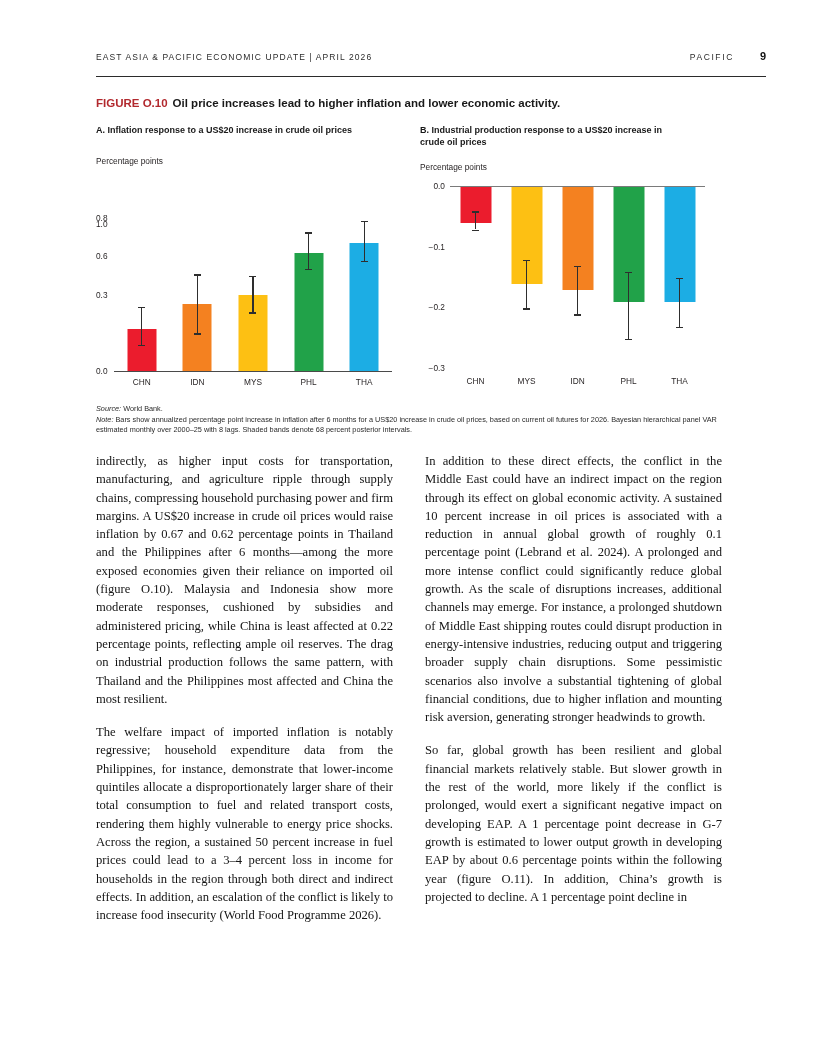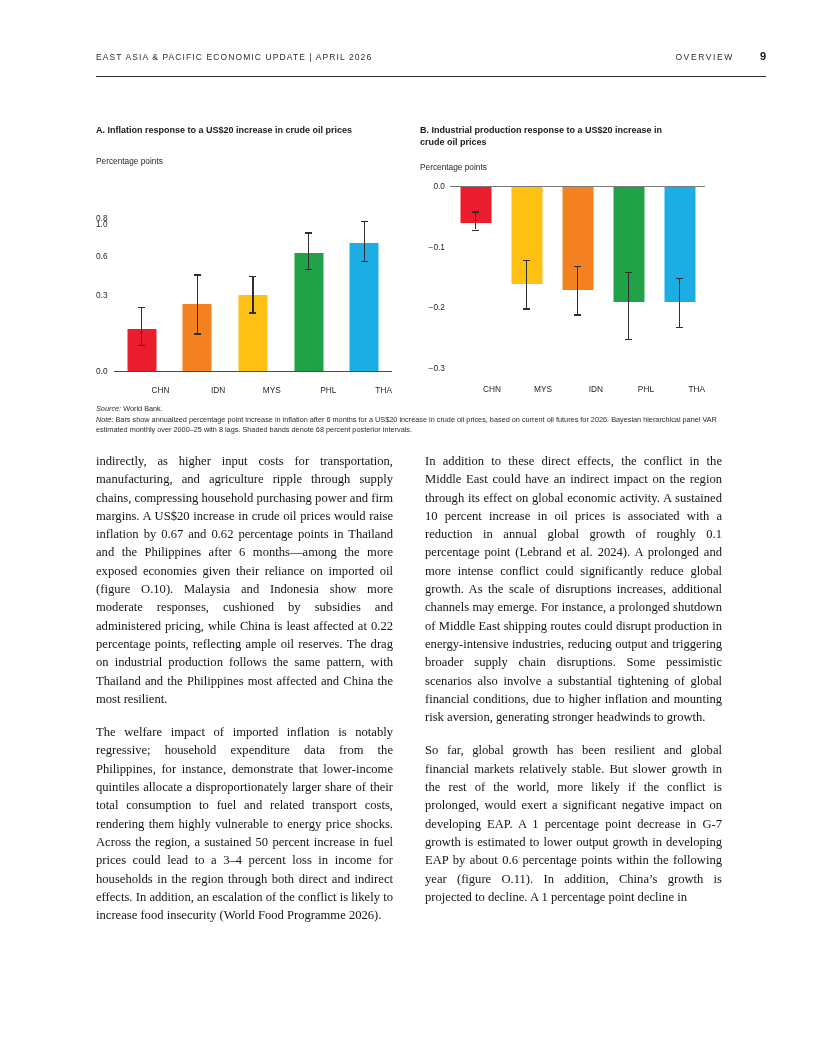--- a/index.html
+++ b/index.html
@@ -41,46 +41,49 @@
   .bars{position:absolute;left:0;top:0;right:0;bottom:0;display:flex;}
   .slot{position:relative;flex:1;}
   .bar{position:absolute;left:50%;transform:translateX(-50%);}
   .plot-a .bar{bottom:0;width:29px;}
   .plot-b .bar{top:0;width:31px;}
   .err-line{position:absolute;left:50%;width:1.3px;margin-left:-0.65px;background:#2e2e2e;z-index:3;}
   .err-cap{position:absolute;left:50%;width:7px;margin-left:-3.5px;height:1.3px;background:#2e2e2e;z-index:3;}
   .xlabels{position:absolute;display:flex;font-size:8.3px;color:#231f20;}
   .chart-a .xlabels{left:18px;top:221px;width:278px;}
   .chart-b .xlabels{left:30px;top:214px;width:255px;}
-  .xlabels span{flex:1;text-align:right;margin-top:8px;}
+  .xlabels span{flex:1;text-align:center;}
   
   .fig-notes{position:absolute;left:96px;top:404px;width:650px;font-size:7.3px;line-height:10px;color:#2b2b2b;}
   .fig-notes .lbl{font-style:italic;}
   .fig-notes .note-line{margin-top:1px;}
   
   .body-cols{
     position:absolute;left:96px;top:452px;width:626px;display:flex;gap:32px;
     font-family:"Liberation Serif",serif;font-size:12.6px;line-height:18.3px;color:#141414;
   }
   .col{width:303px;}
   .col p{margin:0 0 15px 0;text-align:justify;hyphens:auto;-webkit-hyphens:auto;}
 </style>
 </head>
 <body>
 
 <div class="page">
 
   <div class="header">
     <span class="header-left">EAST ASIA &amp; PACIFIC ECONOMIC UPDATE | APRIL 2026</span>
     <span class="header-right">
-      <span class="header-section">OVERVIEW</span>
+      <span class="header-section">PACIFIC</span>
       <span class="header-page">9</span>
     </span>
   </div>
 
+  <div class="fig-title">
+    <span class="fig-label">FIGURE O.10</span><span class="fig-text">Oil price increases lead to higher inflation and lower economic activity.</span>
+  </div>
 
   <div class="panel-title panel-title-a">A. Inflation response to a US$20 increase in crude oil prices</div>
   <div class="panel-title panel-title-b">B. Industrial production response to a US$20 increase in crude oil prices</div>
 
   <div class="chart chart-a">
     <div class="ylabel">Percentage points</div>
     <div class="yticks" id="yticksA">
         <span style="top: -5px; margin-top: 44px;">1.0</span>
         <span style="top: 33.2px;">0.8</span>
         <span style="top: 71.4px;">0.6</span>

